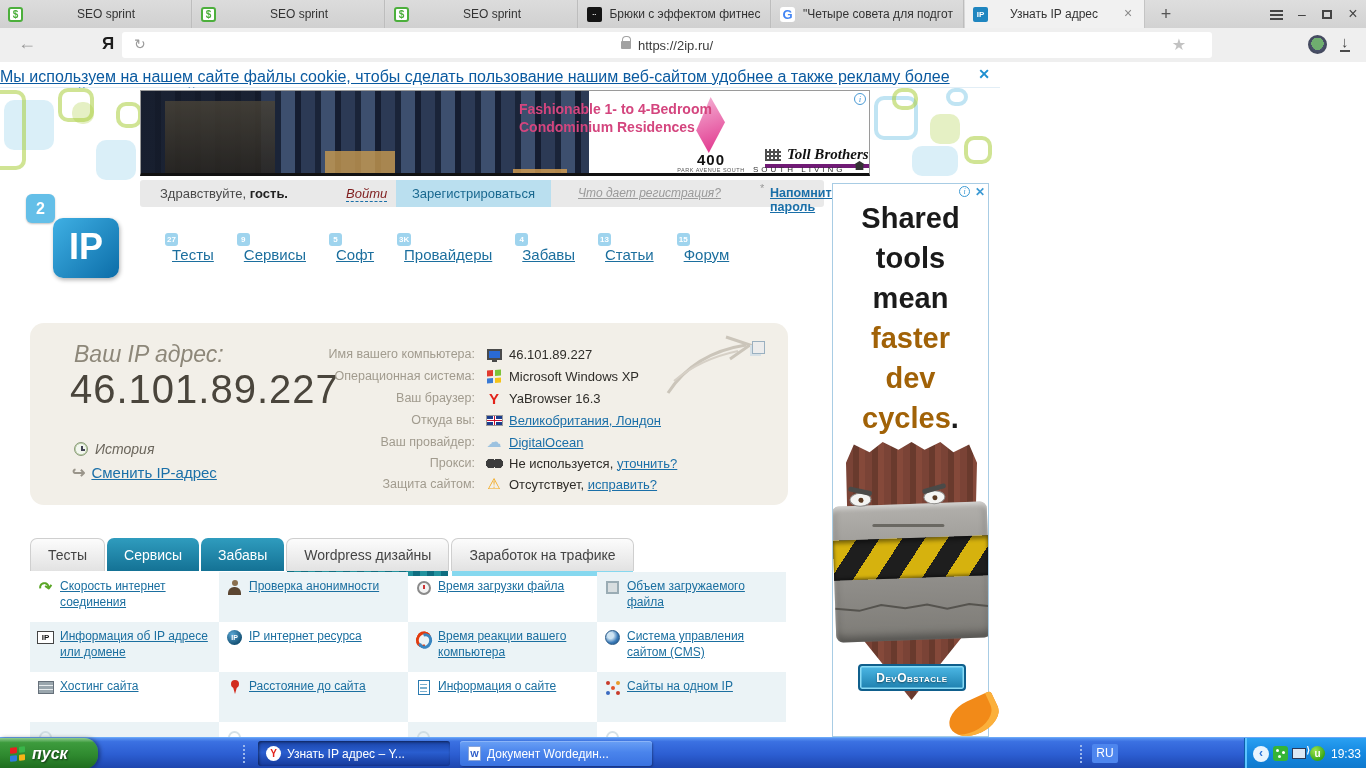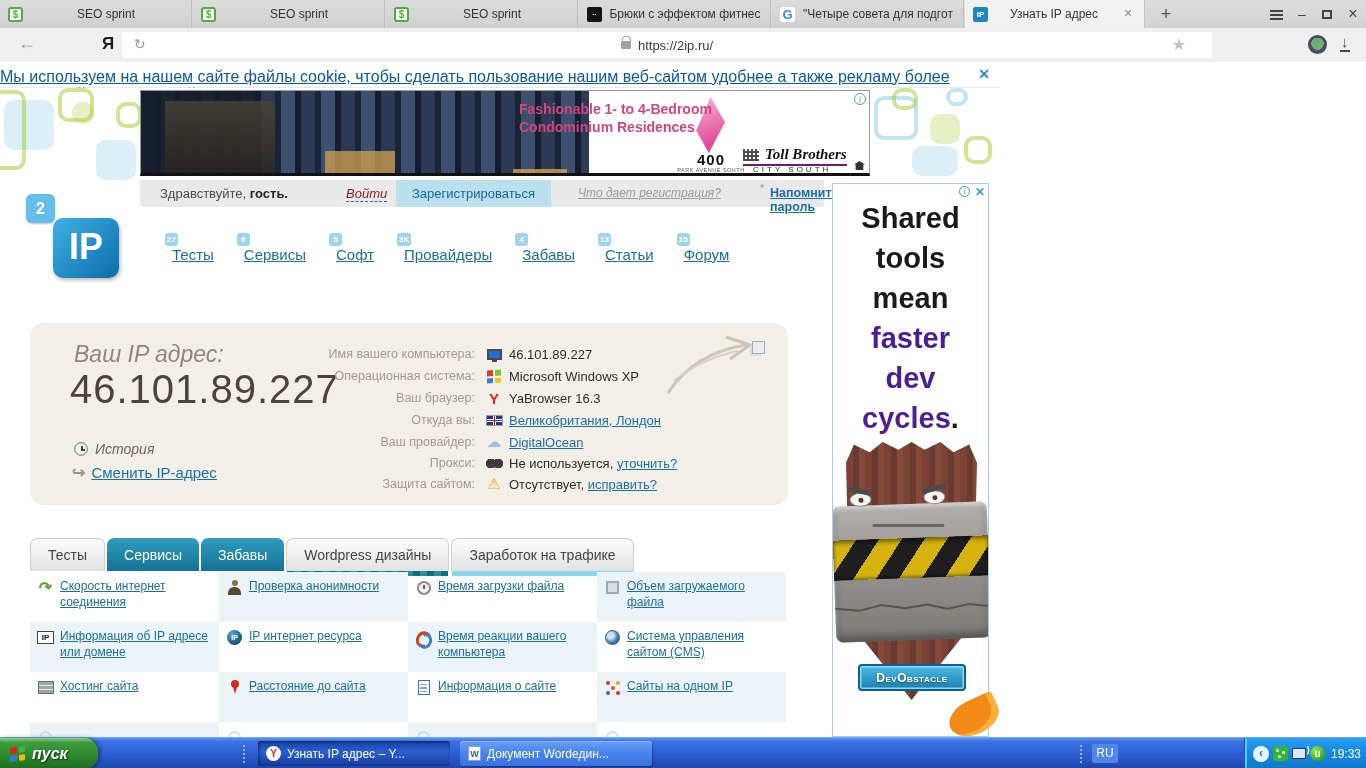--- a/index.html
+++ b/index.html
@@ -79,23 +79,23 @@
   #ad-logo-shard { position:absolute; left:548px; top:6px; width:36px; height:56px;
     background:linear-gradient(160deg,#f5b8d8,#e0308a); clip-path:polygon(60% 0,100% 45%,55% 100%,20% 60%); }
   #ad-logo-shard::after { content:""; position:absolute; left:-16px; top:8px; width:22px; height:40px;
     background:linear-gradient(200deg,#f8cfe4,#e8579f); clip-path:polygon(70% 0,100% 50%,40% 100%,0 55%); }
   #ad-num { position:absolute; left:540px; top:60px; width:60px; text-align:center;
     font-size:15px; font-weight:bold; color:#111; letter-spacing:1px; }
   #ad-street { position:absolute; left:528px; top:76px; width:84px; text-align:center;
     font-size:5.5px; color:#555; letter-spacing:.5px; }
   #ad-line1 { position:absolute; left:378px; top:10px; font-size:14px; font-weight:bold; color:#d4457e; }
   #ad-line2 { position:absolute; left:378px; top:28px; font-size:14px; font-weight:bold; color:#d4457e; }
-  #ad-brand { position:absolute; left:602px; top:55px; font-size:15px; font-weight:bold;
+  #ad-brand { position:absolute; left:624px; top:55px; font-size:15px; font-weight:bold;
     font-family:"Liberation Serif", serif; font-style:italic; color:#111;
-    border-bottom:2px solid #701a75; padding-bottom:1px; padding-left:22px; }
+    border-bottom:4px solid #701a75; padding-bottom:1px; padding-left:22px; }
   #ad-brand::before { content:""; position:absolute; left:0; top:3px; width:16px; height:12px;
     background:repeating-linear-gradient(90deg,#222 0 2px,transparent 2px 4px),
                repeating-linear-gradient(0deg,#222 0 2px,transparent 2px 4px); opacity:.8; }
   #ad-brand-sub { position:absolute; left:612px; top:74px; font-size:8px; letter-spacing:3px; color:#333; }
   #ad-info { position:absolute; right:3px; top:2px; width:12px; height:12px; border:1px solid #4a9ad4;
     border-radius:50%; color:#4a9ad4; font-size:9px; text-align:center; line-height:11px;
     font-family:"Liberation Serif",serif; font-style:italic; }
   #ad-home { position:absolute; right:4px; bottom:3px; width:11px; height:9px; background:#333;
     clip-path:polygon(50% 0,100% 40%,85% 40%,85% 100%,15% 100%,15% 40%,0 40%); }
 
@@ -238,21 +238,21 @@
 
   
   #side-ad { position:absolute; left:832px; top:95px; width:157px; height:554px; background:#fff;
     border:1px solid #a8cce4; overflow:hidden; }
   #sa-info { position:absolute; right:18px; top:2px; width:11px; height:11px; border:1px solid #3c9ad4;
     border-radius:50%; color:#3c9ad4; font-size:8px; line-height:10px; text-align:center;
     font-family:"Liberation Serif",serif; font-style:italic; }
   #sa-close { position:absolute; right:3px; top:1px; color:#3c9ad4; font-size:12px; font-weight:bold; }
   #sa-text { position:absolute; left:0; right:0; top:14px; text-align:center; font-weight:bold;
     font-size:29px; line-height:40px; color:#1a1a1a; }
-  #sa-text .blue { color:#4c1d95; }
+  #sa-text .blue { color:#a16207; }
   #sa-text .dot { color:#1a1a1a; }
 
   #shield { position:absolute; left:7px; top:258px; width:143px; height:272px; }
   #wood { position:absolute; left:6px; top:0; width:131px; height:258px;
     background:repeating-linear-gradient(90deg,#7a4336 0 7px,#693a2d 7px 13px,#85493a 13px 19px);
     clip-path:polygon(50% 0,60% 3%,72% 0,82% 4%,94% 1%,100% 8%,98% 50%,96% 62%,88% 76%,50% 100%,12% 76%,4% 62%,2% 50%,0 8%,6% 1%,18% 4%,28% 0,40% 3%); }
   #stone { position:absolute; left:-6px; top:62px; width:155px; height:136px; transform:rotate(-2deg);
     background:linear-gradient(#b2b0ac,#908e8a 55%,#7d7b76); border-radius:7px;
     box-shadow:inset 0 3px 4px rgba(255,255,255,.5), inset 0 -5px 8px rgba(0,0,0,.35); }
   .eye { position:absolute; top:-13px; width:22px; height:14px; background:#f4f4f2; border:1px solid #8a8a88;
@@ -403,21 +403,21 @@
     <span class="pat pg" style="left:964px;top:48px;width:28px;height:28px"></span>
 
     <div id="top-ad">
       <div id="ad-photo"></div>
       <div id="ad-logo-shard"></div>
       <div id="ad-num">400</div>
       <div id="ad-street">PARK AVENUE SOUTH</div>
       <div id="ad-line1">Fashionable 1- to 4-Bedroom</div>
       <div id="ad-line2">Condominium Residences</div>
       <div id="ad-brand">Toll Brothers</div>
-      <div id="ad-brand-sub">CITY SOUTH</div>
+      <div id="ad-brand-sub">SOUTH LIVING</div>
       <div id="ad-info">i</div>
       <div id="ad-home"></div>
     </div>
 
     <div id="userbar">
       <span id="ub-greet"><span>Здравствуйте, </span><b>гость.</b></span>
       <span id="ub-login">Войти</span>
       <span id="ub-reg">Зарегистрироваться</span>
       <span id="ub-what">Что дает регистрация?</span>
       <span id="ub-star">*</span>

